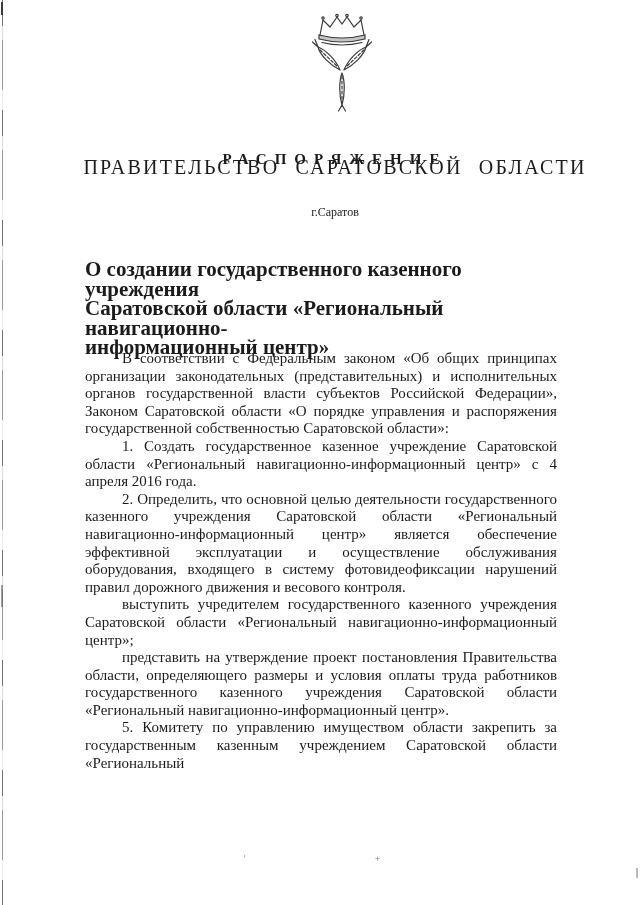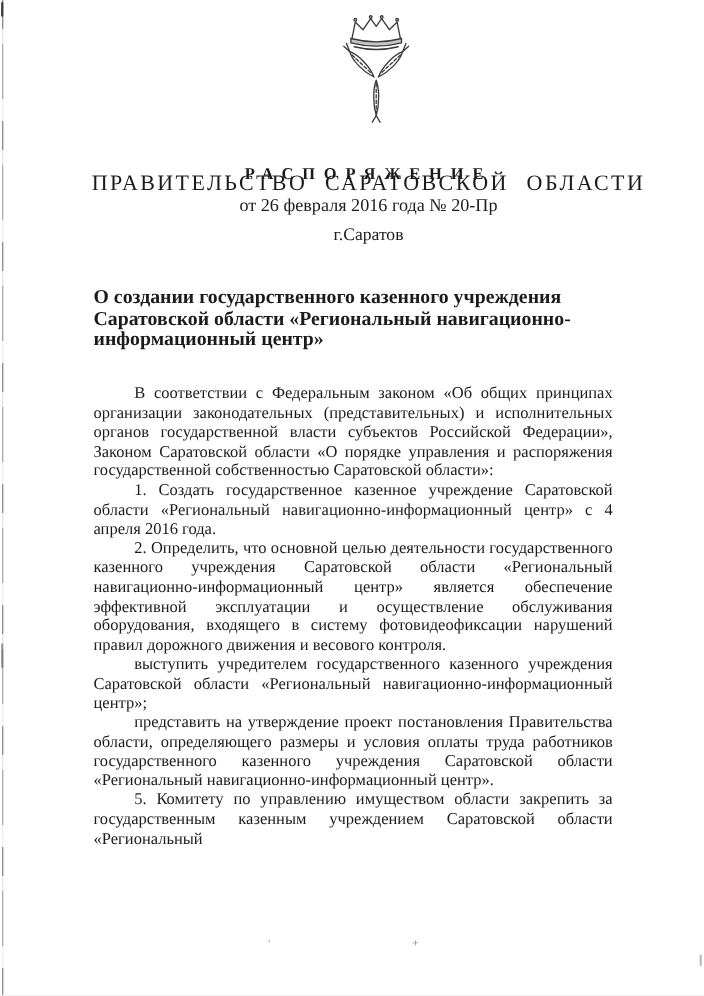--- a/index.html
+++ b/index.html
@@ -30,26 +30,26 @@
 
   
   .emblem{position:absolute;left:306px;top:12px;width:72px;height:102px;}
   .emblem svg{width:100%;height:100%;}
 
   
   .hdr{position:absolute;left:30px;width:610px;text-align:center;}
   .org{top:127px;font-size:20px;letter-spacing:2.2px;word-spacing:9px;margin-top:29px;}
   .doctype{top:151px;font-size:15px;font-weight:bold;letter-spacing:8px;}
   .dateline{top:177px;font-size:16.5px;}
-  .place{top:205px;font-size:16px;}
+  .place{top:205px;font-size:12px;}
 
   
   .title{
     position:absolute;left:85px;top:260px;width:482px;
-    font-weight:bold;font-size:18px;line-height:19.5px;
+    font-weight:bold;font-size:21px;line-height:19.5px;
   }
 
   
   .body{
     position:absolute;left:85px;top:350px;width:472px;
     font-size:15px;line-height:17.6px;text-align:justify;
   }
   .body p{margin:0;text-indent:37px;font-family:Liberation Serif, serif;}
 </style>
 </head>
@@ -85,21 +85,20 @@
       <path d="M60,34 L65.5,29 M60,34 L63,26.5"></path>
 
       <path d="M36,60 C39,68 39,82 36,92 M36,60 C33,68 33,82 36,92"></path>
       <path d="M36,63 L36,89" stroke-dasharray="3 2"></path>
       <path d="M36,92 L32.5,98 M36,92 L39.5,98"></path>
     </svg>
   </div>
 
   <div class="hdr org">ПРАВИТЕЛЬСТВО САРАТОВСКОЙ ОБЛАСТИ</div>
   <div class="hdr doctype">РАСПОРЯЖЕНИЕ</div>
-  <div class="hdr dateline">от 26 февраля 2016 года № 20-Пр</div>
   <div class="hdr place">г.Саратов</div>
 
   <div class="title">
     <div>О создании государственного казенного учреждения</div>
     <div>Саратовской области «Региональный навигационно-</div>
     <div>информационный центр»</div>
   </div>
 
   <div class="body">
     <p>В соответствии с Федеральным законом «Об общих принципах организации законодательных (представительных) и исполнительных органов государственной власти субъектов Российской Федерации», Законом Саратовской области «О порядке управления и распоряжения государственной собственностью Саратовской области»:</p>

